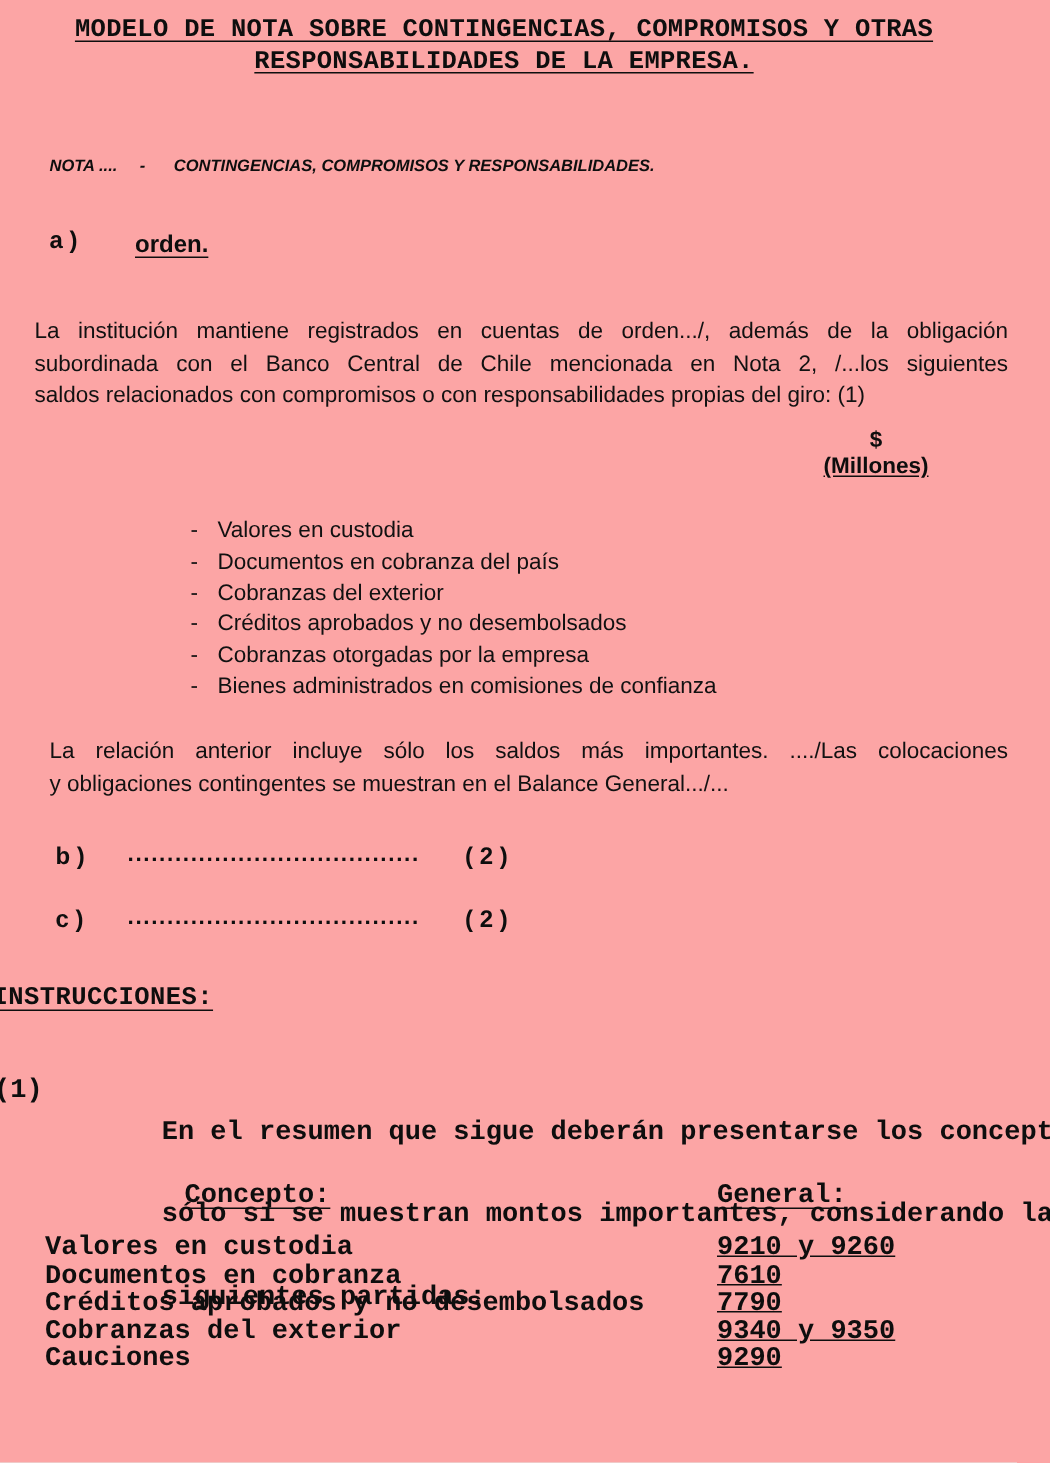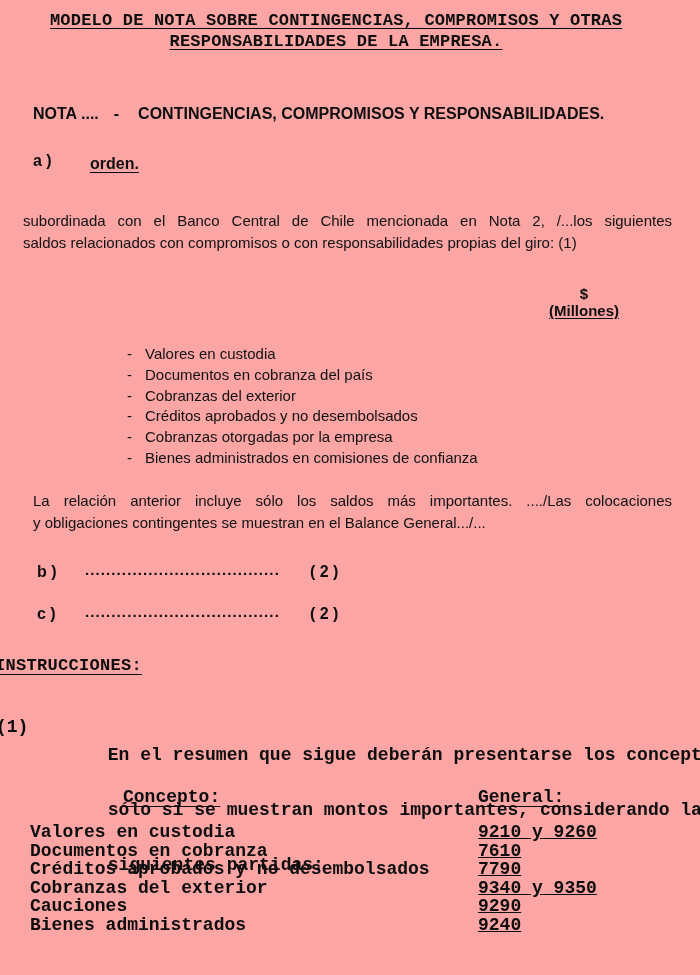--- a/index.html
+++ b/index.html
@@ -17,22 +17,22 @@
     position:absolute;top:10px;left:0;width:672px;
     text-align:center;
     font-family:"Liberation Mono", monospace;
     font-weight:700;font-size:17px;line-height:21px;
     letter-spacing:.2px;
   }
   .doc-title .tline{text-decoration:underline;text-underline-offset:3px;}
   
   .nota-line{
     position:absolute;top:105px;left:33px;
-    font-weight:700;font-size:16px;
-    display:flex;gap:0;white-space:pre;
+    font-weight:700;font-size:11px;
+    display:flex;gap:0;white-space:pre;font-style:italic;
   }
   .nota-line .gap1{display:inline-block;width:15px;}
   .nota-line .gap2{display:inline-block;width:19px;}
   
   .section-a{position:absolute;top:152px;left:33px;width:640px;}
   .section-a .marker{
     position:absolute;left:0;top:0;
     font-weight:700;font-size:16px;white-space:pre;
   }
   .section-a .heading{
@@ -104,20 +104,21 @@
   </div>
 
   <div class="section-a">
     <span class="marker">a )</span>
     <div class="heading">
       <span class="hline">orden.</span>
     </div>
   </div>
 
   <div class="para para1">
+    <span class="pline just">La institución mantiene registrados en cuentas de orden.../, además de la obligación</span>
     <span class="pline just">subordinada con el Banco Central de Chile mencionada en Nota 2, /...los siguientes</span>
     <span class="pline">saldos relacionados con compromisos o con responsabilidades propias del giro: (1)</span>
   </div>
 
   <div class="money">
     <span>$</span><br>
     <span class="unit">(Millones)</span>
   </div>
 
   <div class="dash-list">
@@ -194,19 +195,15 @@
       <span class="tc2">7790</span>
     </div>
     <div class="trow">
       <span class="tc1">Cobranzas del exterior</span>
       <span class="tc2">9340 y 9350</span>
     </div>
     <div class="trow">
       <span class="tc1">Cauciones</span>
       <span class="tc2">9290</span>
     </div>
-    <div class="trow">
-      <span class="tc1">Bienes administrados</span>
-      <span class="tc2">9240</span>
-    </div>
   </div>
 
 </div>
 
 </body></html>

